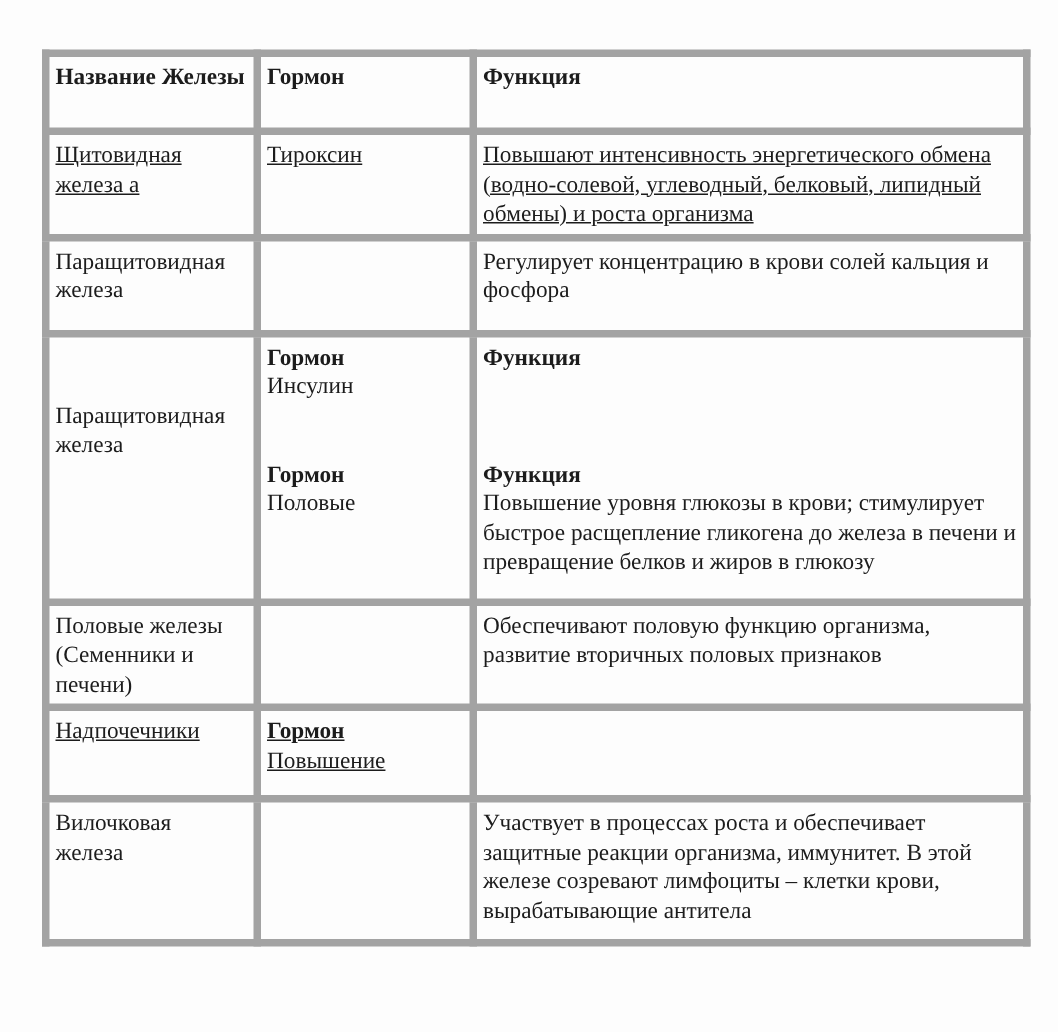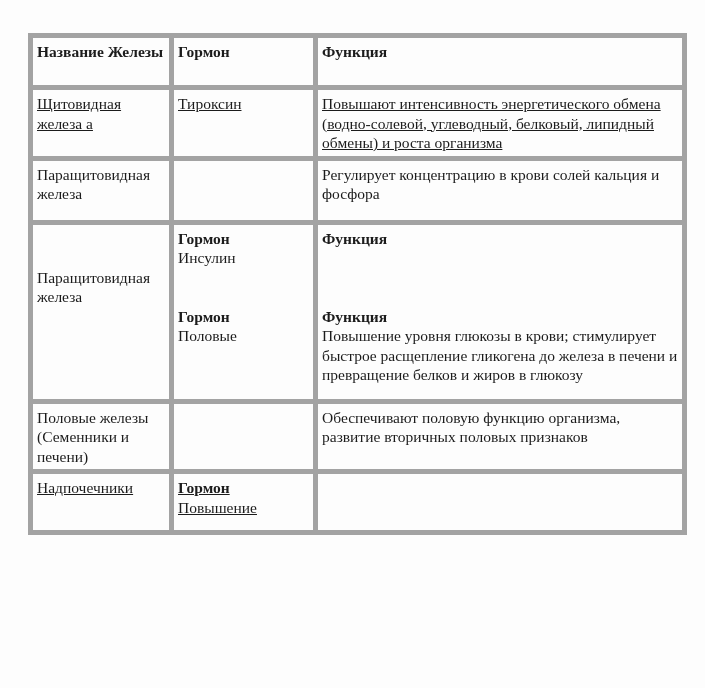--- a/index.html
+++ b/index.html
@@ -122,15 +122,25 @@
         <tr style="height: 61px; text-decoration: underline;">
           <td>
             <div>Надпочечники</div>
           </td>
           <td>
             <div class="b">Гормон</div>
             <div>Повышение</div>
           </td>
           <td></td>
         </tr>
+        <tr style="height: 96px;">
+          <td>
+            <div>Вилочковая</div>
+            <div>железа</div>
+          </td>
+          <td></td>
+          <td>
+            <div>Участвует в процессах роста и обеспечивает защитные реакции организма, иммунитет. В этой железе созревают лимфоциты – клетки крови, вырабатывающие антитела</div>
+          </td>
+        </tr>
       </tbody>
   </table>
 </div>
 
 </body></html>

